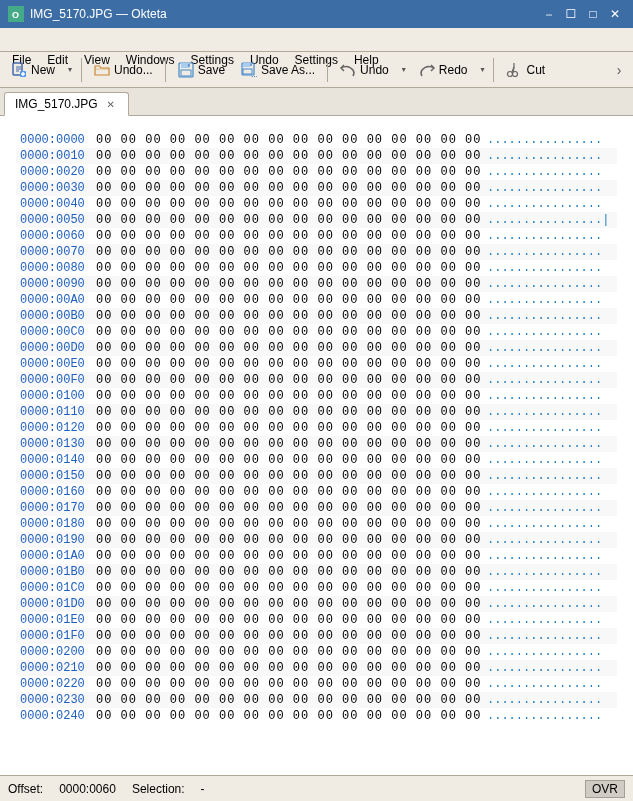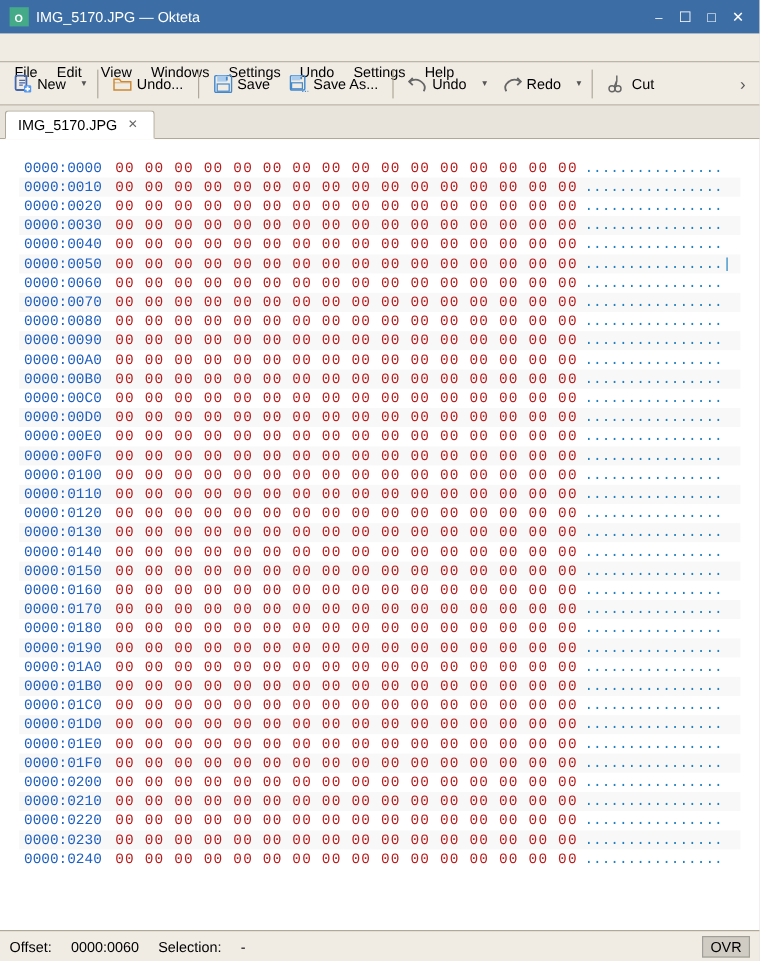--- a/index.html
+++ b/index.html
@@ -210,21 +210,21 @@
     .hex-row:nth-child(odd) { background: white; }
     .hex-row:nth-child(even) { background: #f8f8f8; }
     .hex-offset {
       color: #2060c0;
       width: 80px;
       min-width: 80px;
       padding-left: 4px;
       font-size: 12px;
     }
     .hex-bytes {
-      color: #b91c1c;
+      color: #000000;
       flex: 1;
       letter-spacing: 1px;
       font-size: 12px;
     }
     .hex-ascii {
       color: #2080c0;
       width: 130px;
       min-width: 130px;
       padding-right: 4px;
       font-size: 12px;

